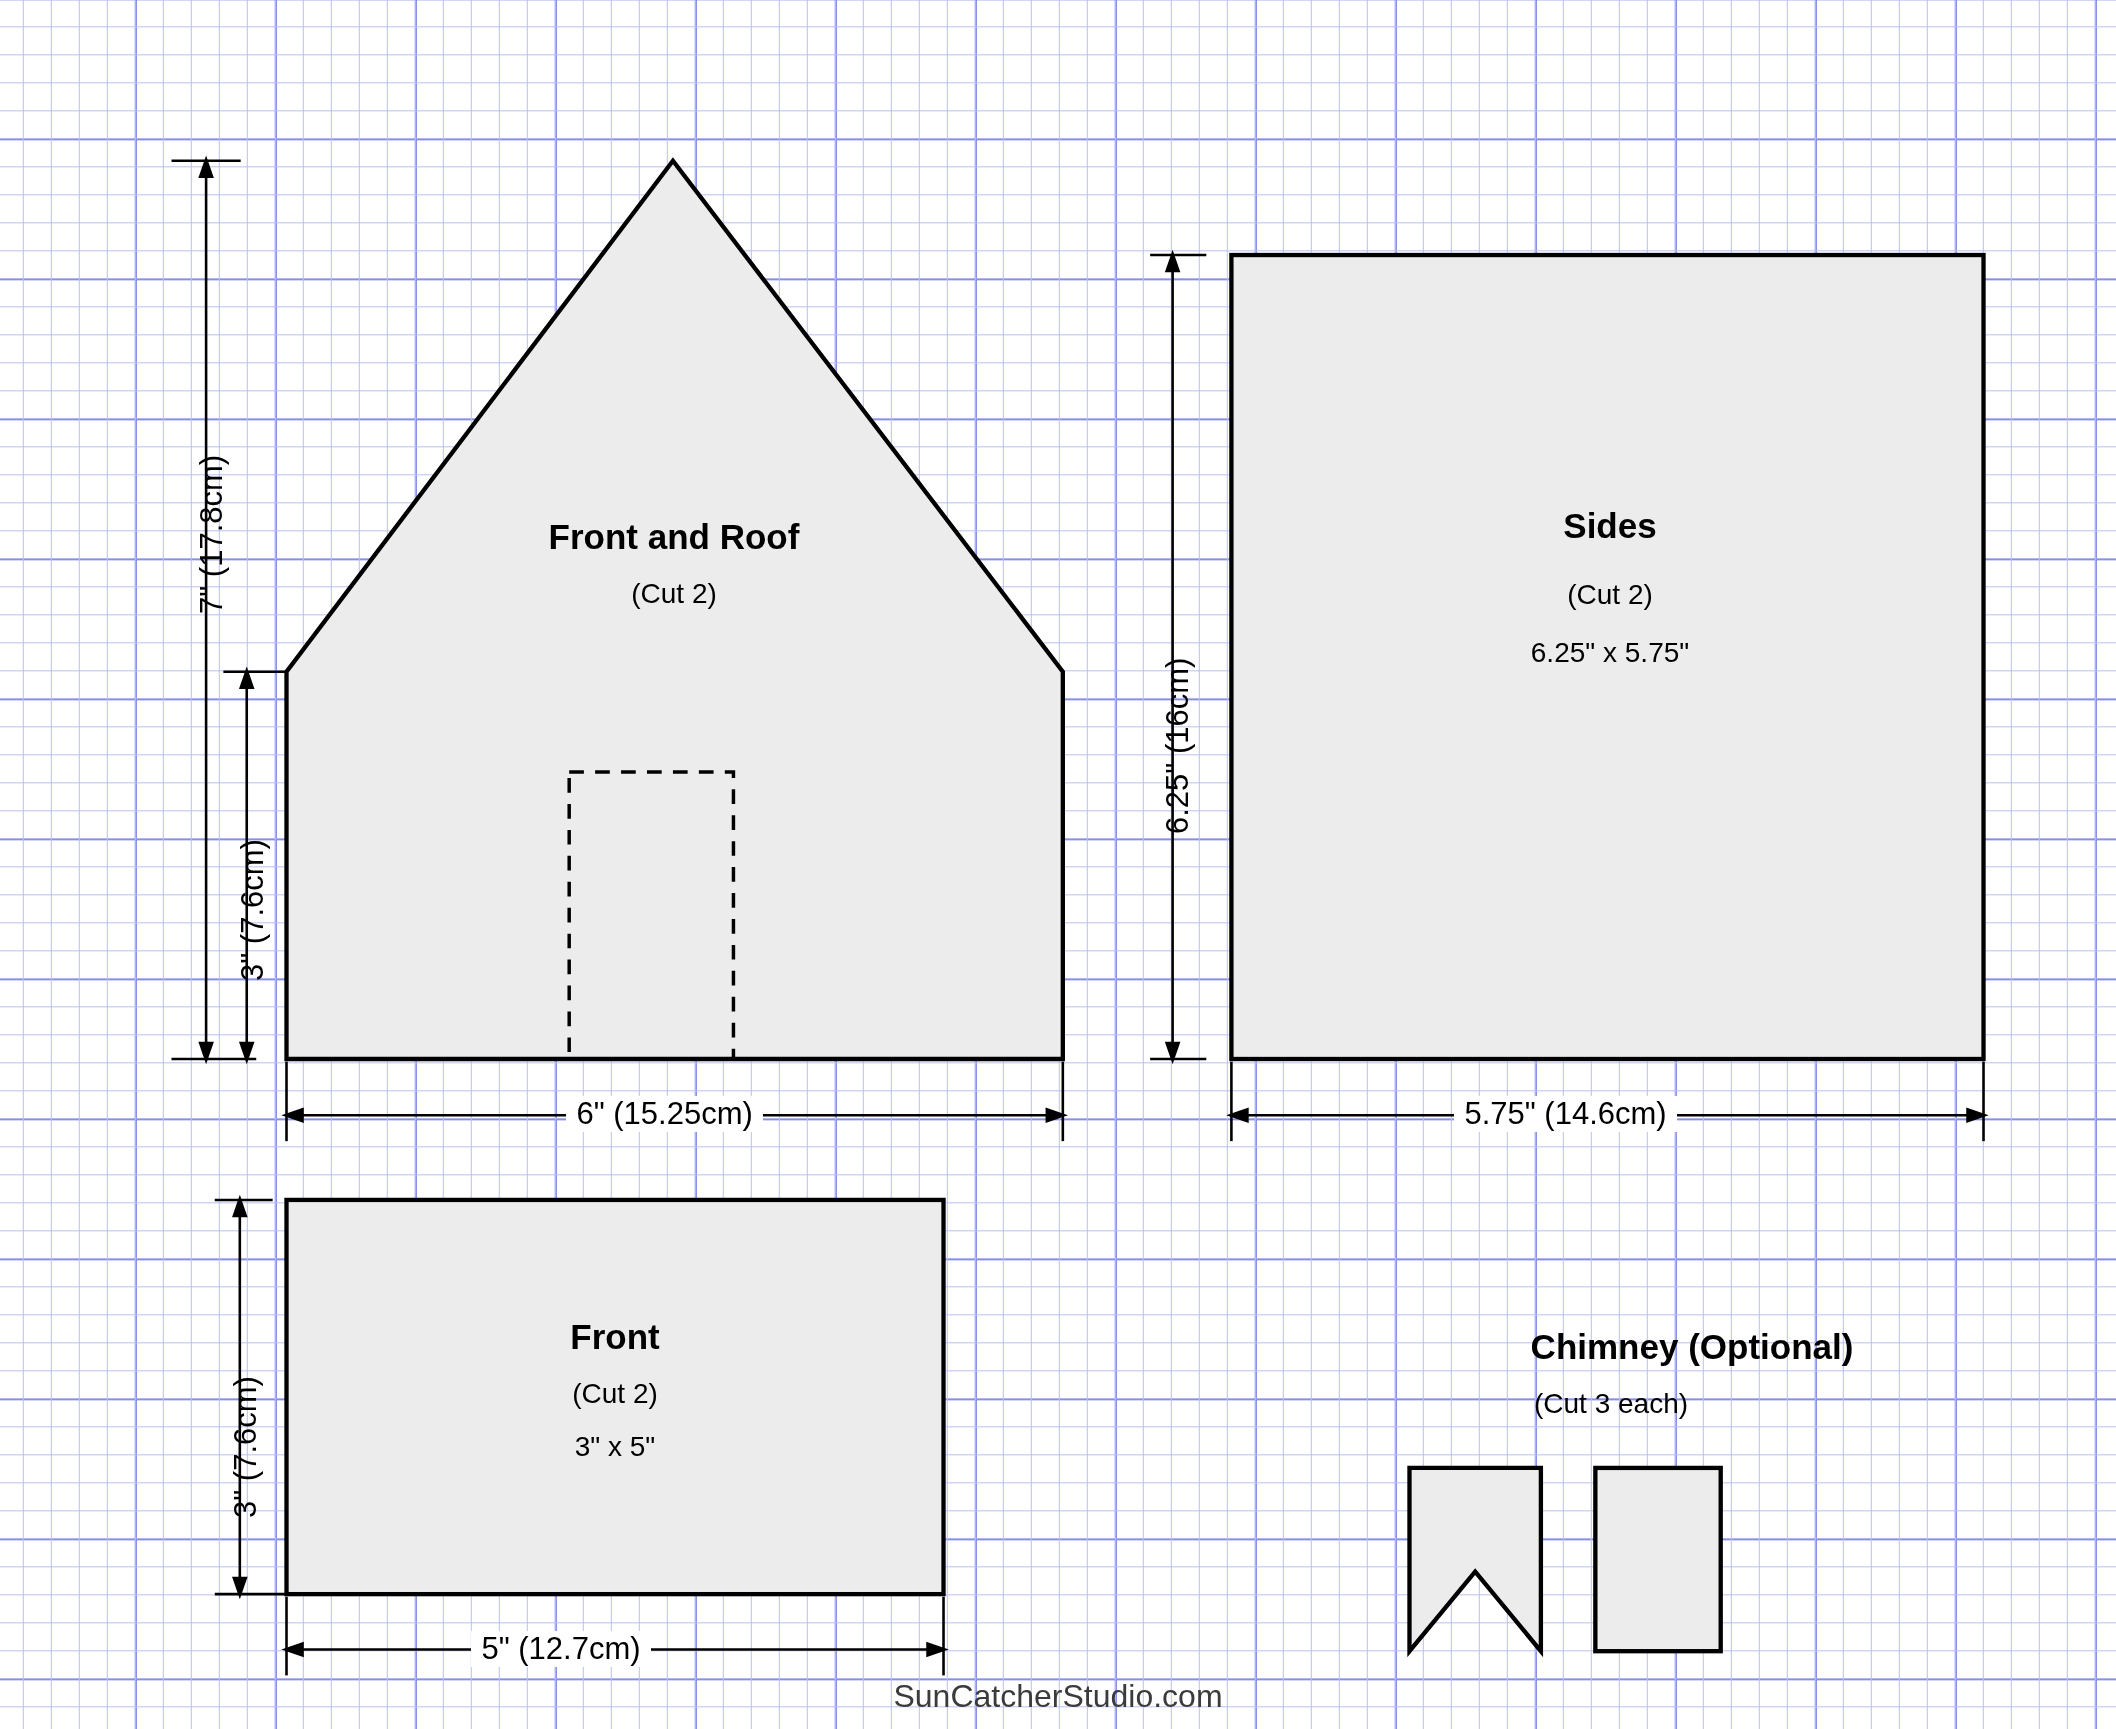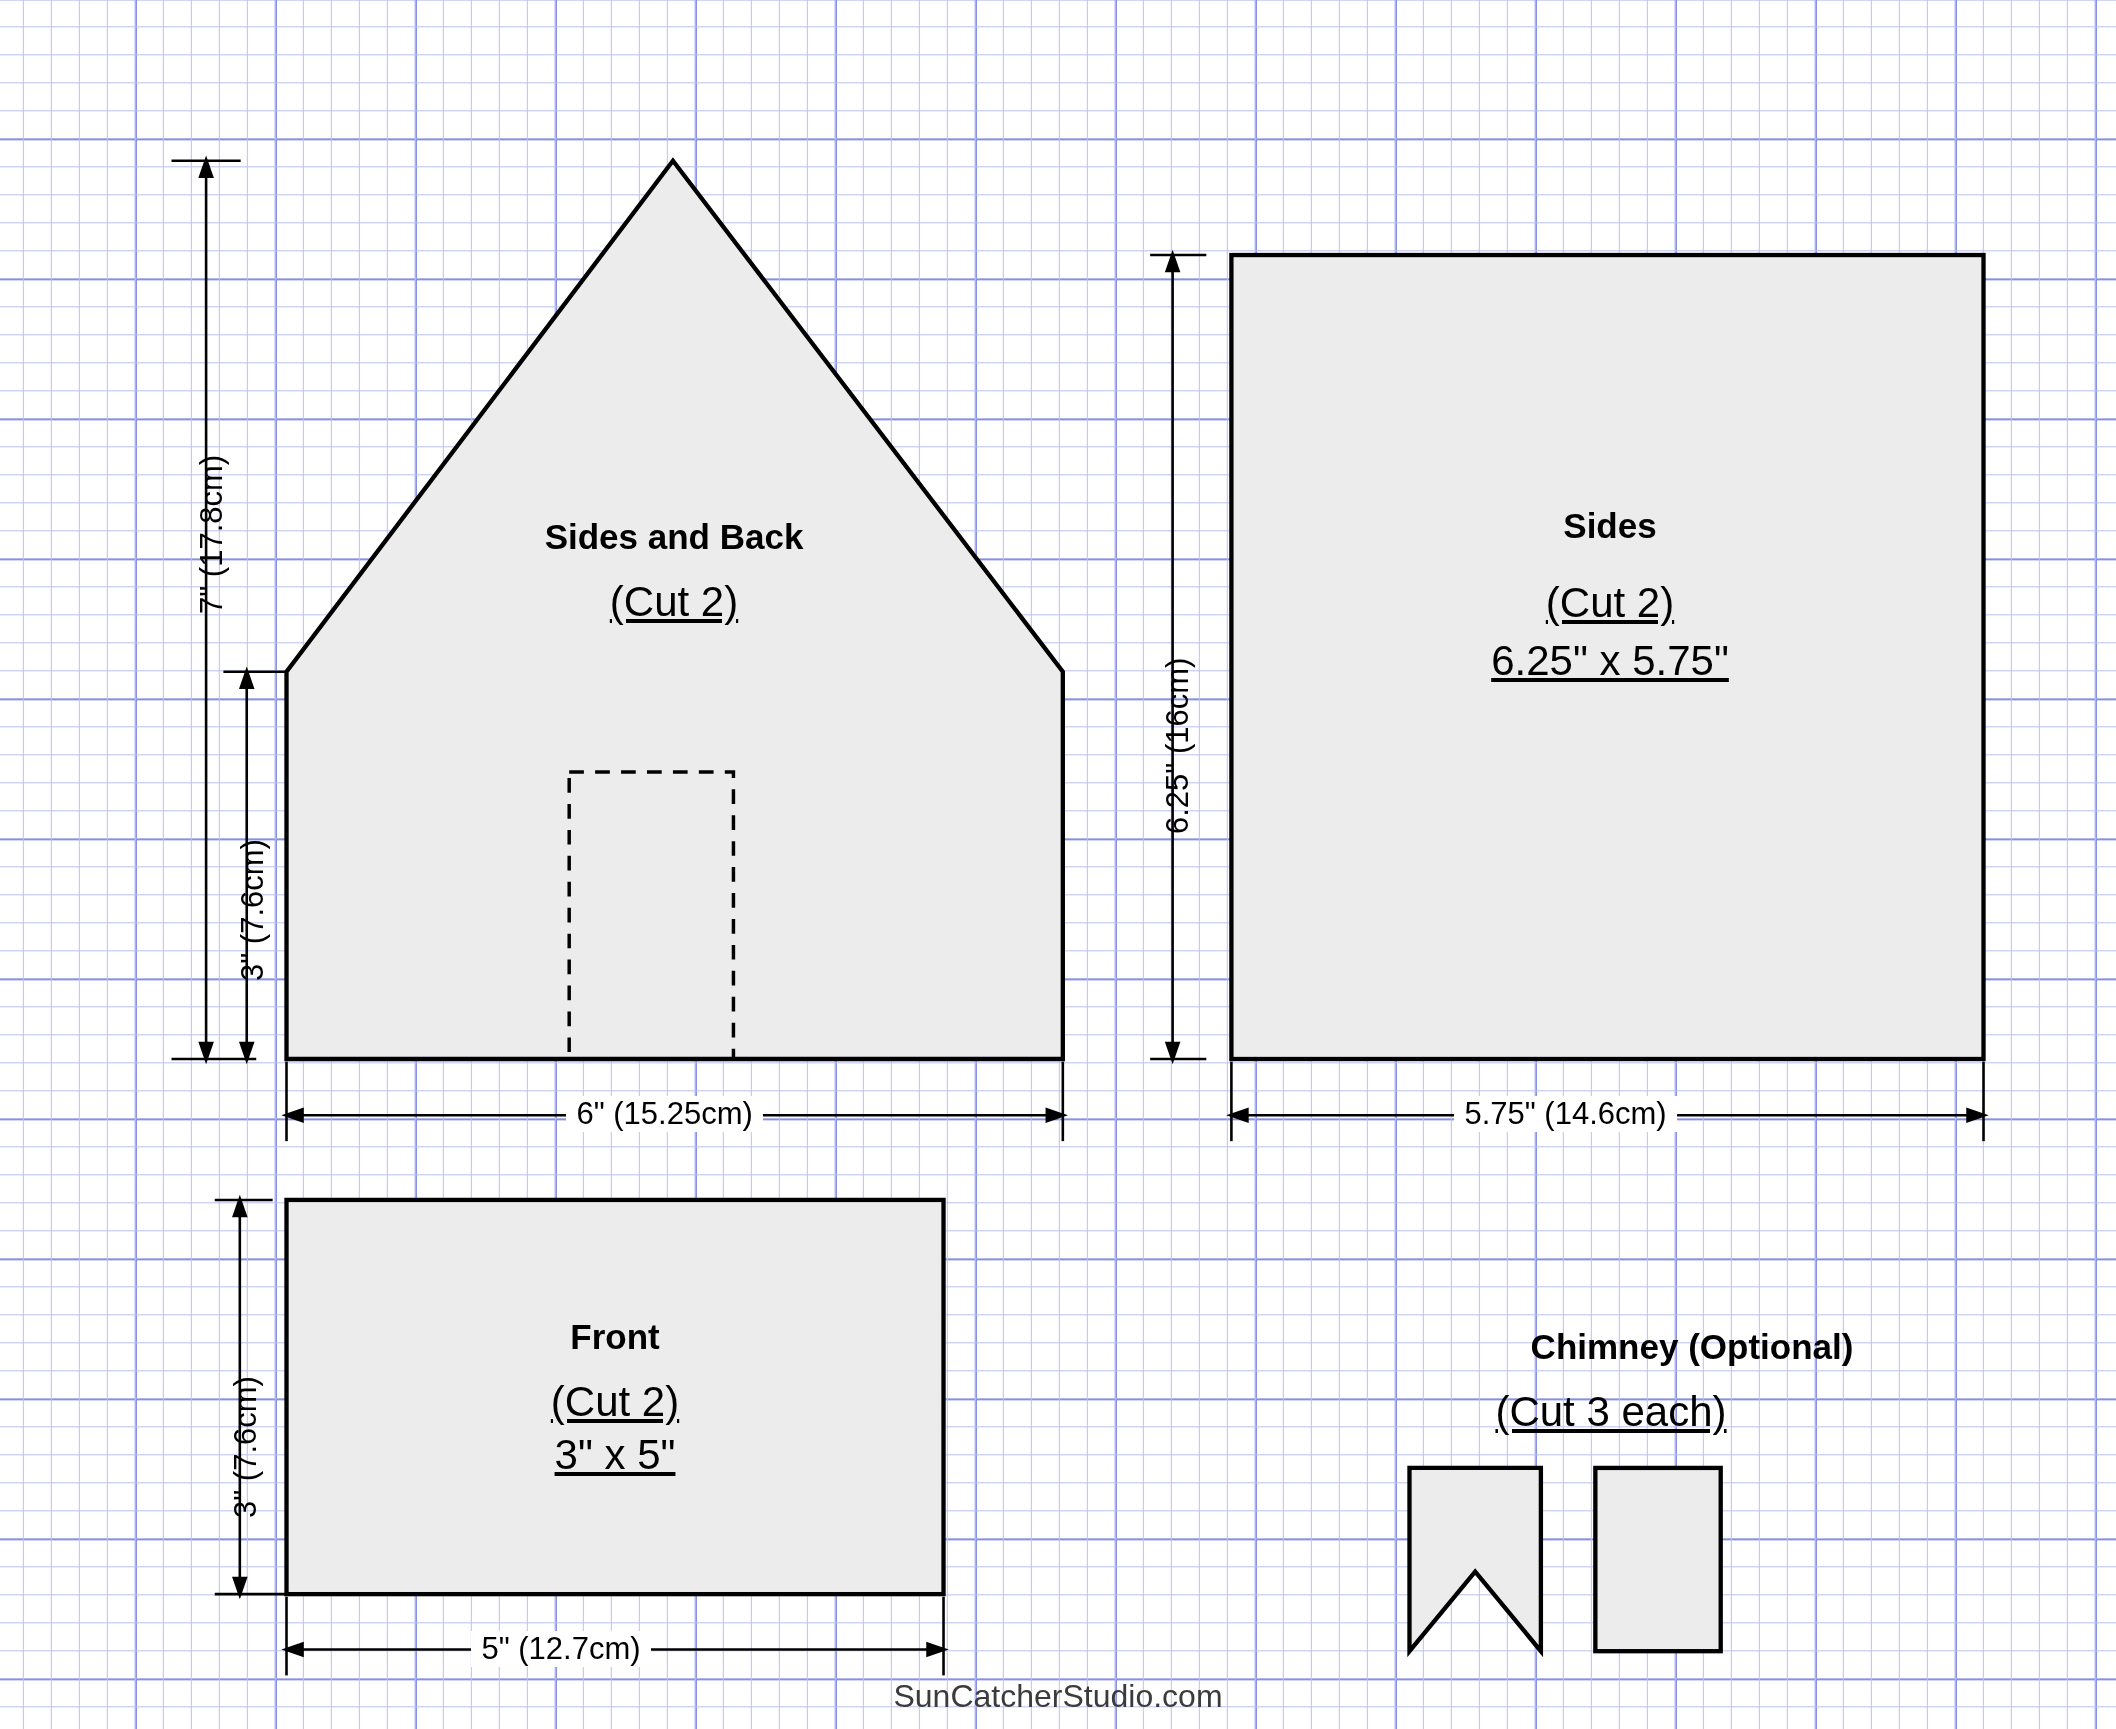--- a/index.html
+++ b/index.html
@@ -63,23 +63,22 @@
     position: absolute;
     font-family: "Liberation Sans", sans-serif;
     color: #000000;
     white-space: nowrap;
   }
   .title {
     font-size: 35px;
     font-weight: bold;
   }
   .sub {
-    font-size: 42px;
+    font-size: 28px;
     font-weight: normal;
-    text-decoration: underline;
   }
   .dim-text {
     font-size: 31px;
     font-weight: normal;
   }
   .vert {
     transform-origin: 0 0;
     transform: rotate(-90deg);
   }
   .center {
@@ -158,21 +157,21 @@
       <polygon points="325,1908 351,1899 351,1917" fill="#000"></polygon>
       <polygon points="1097,1908 1071,1899 1071,1917" fill="#000"></polygon>
       <line class="ext-line" x1="331" y1="1847" x2="331" y2="1938"></line>
       <line class="ext-line" x1="1091" y1="1847" x2="1091" y2="1938"></line>
     </g>
 
     <polygon class="shape" points="1630,1698 1782,1698 1782,1910 1706,1818 1630,1910"></polygon>
     <rect class="shape" x="1845" y="1698" width="145" height="212"></rect>
   </svg>
 
-  <div class="lbl title center" style="left:674px; top:517px;">Sides and Back</div>
+  <div class="lbl title center" style="left:674px; top:517px;">Front and Roof</div>
   <div class="lbl sub center" style="left:674px; top:578px;">(Cut 2)</div>
 
   <div class="lbl dim-text vert" style="left:194px; top:614px;">7" (17.8cm)</div>
   <div class="lbl dim-text vert" style="left:235px; top:981px;">3" (7.6cm)</div>
   <div class="lbl dim-text" style="left:566px; top:1096px; background:#fff; padding:0 10.4px;">6" (15.25cm)</div>
 
   <div class="lbl title center" style="left:1610px; top:506px;">Sides</div>
   <div class="lbl sub center" style="left:1610px; top:579px;">(Cut 2)</div>
   <div class="lbl sub center" style="left:1610px; top:637px;">6.25" x 5.75"</div>
 

